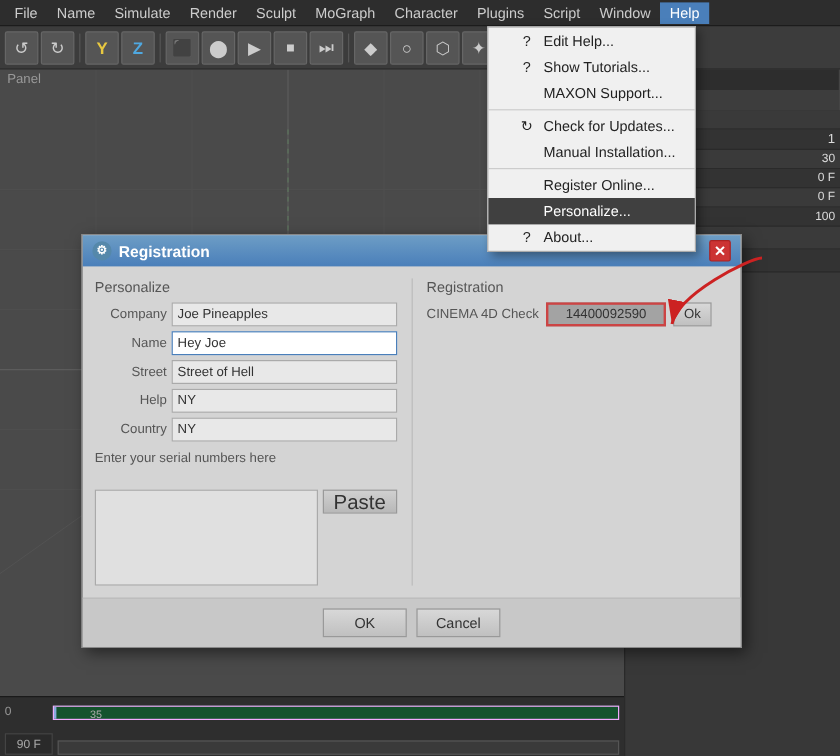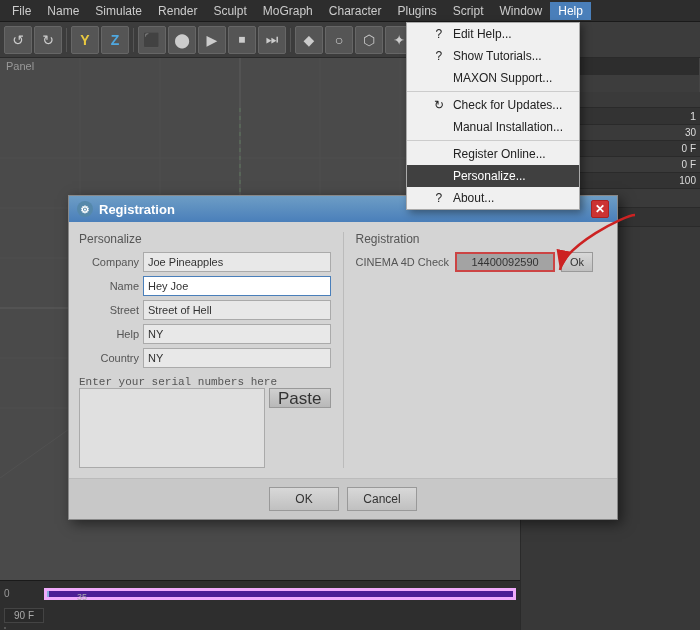--- a/index.html
+++ b/index.html
@@ -252,22 +252,21 @@
     .form-input.focused {
       border-color: #4a7fba;
       background: #fff;
     }
     .serial-area {
       margin-top: 8px;
     }
     .serial-label {
       font-size: 11px;
       color: #555;
-      margin-bottom: 0;
-      font-family: Liberation Mono, monospace;
+      margin-bottom: 20px;
     }
     .serial-row {
       display: flex;
       align-items: flex-start;
       gap: 4px;
     }
     .serial-textarea {
       flex: 1;
       height: 80px;
       background: #e0e0e0;
@@ -422,26 +421,26 @@
       <line x1="380" y1="250" x2="380" y2="420" stroke="#777" stroke-width="0.5" opacity="0.5"></line>
 
       <line x1="240" y1="50" x2="240" y2="250" stroke="#88dd88" stroke-width="1" stroke-dasharray="4,4"></line>
     </svg>
 
     <div class="watermark">video-effects.ir</div>
 
     <div style="position:absolute; bottom:0; left:0; right:0; height:50px; background:#2e2e2e; border-top:1px solid #1a1a1a;">
       <div style="display:flex; align-items:center; height:25px; padding:0 4px;">
         <div style="color:#999; font-size:10px; width:40px;">0</div>
-        <div style="flex:1; height:12px; background:#4c1d95; border:3px solid #f0abfc; position:relative;">
+        <div style="flex:1; height:12px; background:#14532d; border:1px solid #f0abfc; position:relative;">
           <div style="position:absolute; left:0; top:0; bottom:0; width:2px; background:#88aadd;"></div>
           <div style="color:#aaa; font-size:9px; padding:1px 30px;">35</div>
         </div>
       </div>
-      <div style="display:flex; align-items:flex-start; height:25px; padding:2px 4px; gap:4px;flex-direction:column;">
+      <div style="display:flex; align-items:flex-end; height:25px; padding:2px 4px; gap:4px;">
         <div style="width:40px; height:18px; background:#2a2a2a; border:1px solid #444; color:#aaa; font-size:10px; display:flex; align-items:center; justify-content:center;">90 F</div>
         <div style="flex:1; height:12px; background:#3a3a3a; border:1px solid #555;"></div>
       </div>
     </div>
   </div>
 
   <div class="right-panel">
     <div class="right-panel-tabs">
       <div class="right-tab">User Data</div>
       <div class="right-tab active">Info</div>

